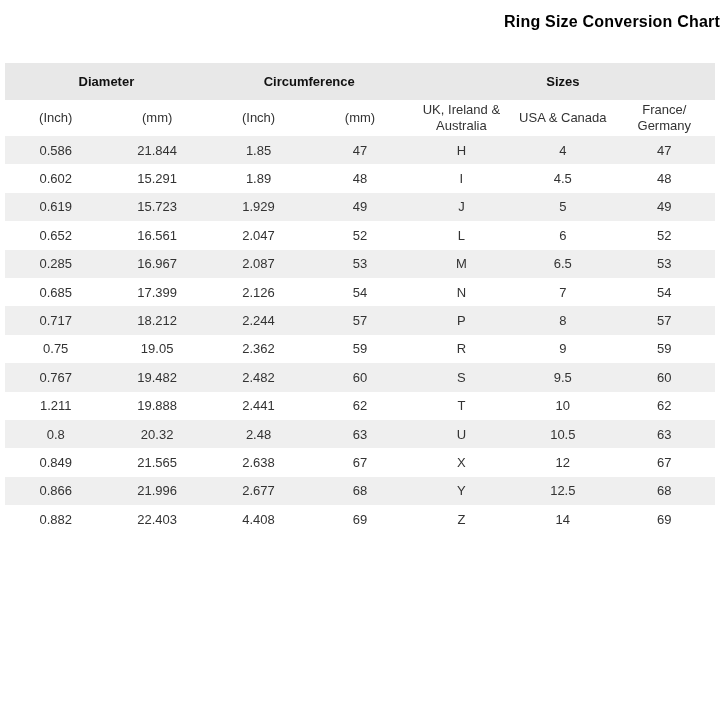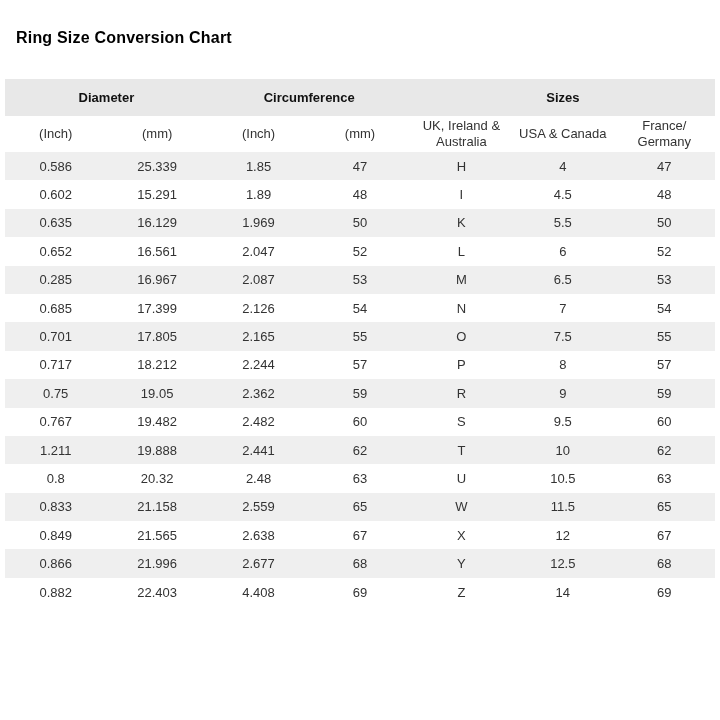--- a/index.html
+++ b/index.html
@@ -5,23 +5,23 @@
   html, body {
     margin: 0;
     padding: 0;
     width: 720px;
     height: 720px;
     background: #ffffff;
     font-family: "Liberation Sans", sans-serif;
     overflow: hidden;
   }
   .page-title {
-    margin: 16px;
+    margin: 0;
     padding-top: 13px;
-    text-align: left;
+    text-align: right;
     font-size: 16px;
     font-weight: bold;
     color: #000000;
     letter-spacing: 0.2px;
   }
   table.ring-table {
     width: 710px;
     margin: 32px auto 0 auto;
     border-collapse: collapse;
     table-layout: fixed;
@@ -77,44 +77,44 @@
         <th>(Inch)</th>
         <th>(mm)</th>
         <th>UK, Ireland &amp; Australia</th>
         <th>USA &amp; Canada</th>
         <th>France/ Germany</th>
       </tr>
   </thead>
   <tbody>
       <tr>
         <td>0.586</td>
-        <td>25.339</td>
+        <td>21.844</td>
         <td>1.85</td>
         <td>47</td>
         <td>H</td>
         <td>4</td>
         <td>47</td>
       </tr>
       <tr>
         <td>0.602</td>
         <td>15.291</td>
         <td>1.89</td>
         <td>48</td>
         <td>I</td>
         <td>4.5</td>
         <td>48</td>
       </tr>
       <tr>
-        <td>0.635</td>
-        <td>16.129</td>
-        <td>1.969</td>
-        <td>50</td>
-        <td>K</td>
-        <td>5.5</td>
-        <td>50</td>
+        <td>0.619</td>
+        <td>15.723</td>
+        <td>1.929</td>
+        <td>49</td>
+        <td>J</td>
+        <td>5</td>
+        <td>49</td>
       </tr>
       <tr>
         <td>0.652</td>
         <td>16.561</td>
         <td>2.047</td>
         <td>52</td>
         <td>L</td>
         <td>6</td>
         <td>52</td>
       </tr>
@@ -130,29 +130,20 @@
       <tr>
         <td>0.685</td>
         <td>17.399</td>
         <td>2.126</td>
         <td>54</td>
         <td>N</td>
         <td>7</td>
         <td>54</td>
       </tr>
       <tr>
-        <td>0.701</td>
-        <td>17.805</td>
-        <td>2.165</td>
-        <td>55</td>
-        <td>O</td>
-        <td>7.5</td>
-        <td>55</td>
-      </tr>
-      <tr>
         <td>0.717</td>
         <td>18.212</td>
         <td>2.244</td>
         <td>57</td>
         <td>P</td>
         <td>8</td>
         <td>57</td>
       </tr>
       <tr>
         <td>0.75</td>
@@ -184,29 +175,20 @@
       <tr>
         <td>0.8</td>
         <td>20.32</td>
         <td>2.48</td>
         <td>63</td>
         <td>U</td>
         <td>10.5</td>
         <td>63</td>
       </tr>
       <tr>
-        <td>0.833</td>
-        <td>21.158</td>
-        <td>2.559</td>
-        <td>65</td>
-        <td>W</td>
-        <td>11.5</td>
-        <td>65</td>
-      </tr>
-      <tr>
         <td>0.849</td>
         <td>21.565</td>
         <td>2.638</td>
         <td>67</td>
         <td>X</td>
         <td>12</td>
         <td>67</td>
       </tr>
       <tr>
         <td>0.866</td>

